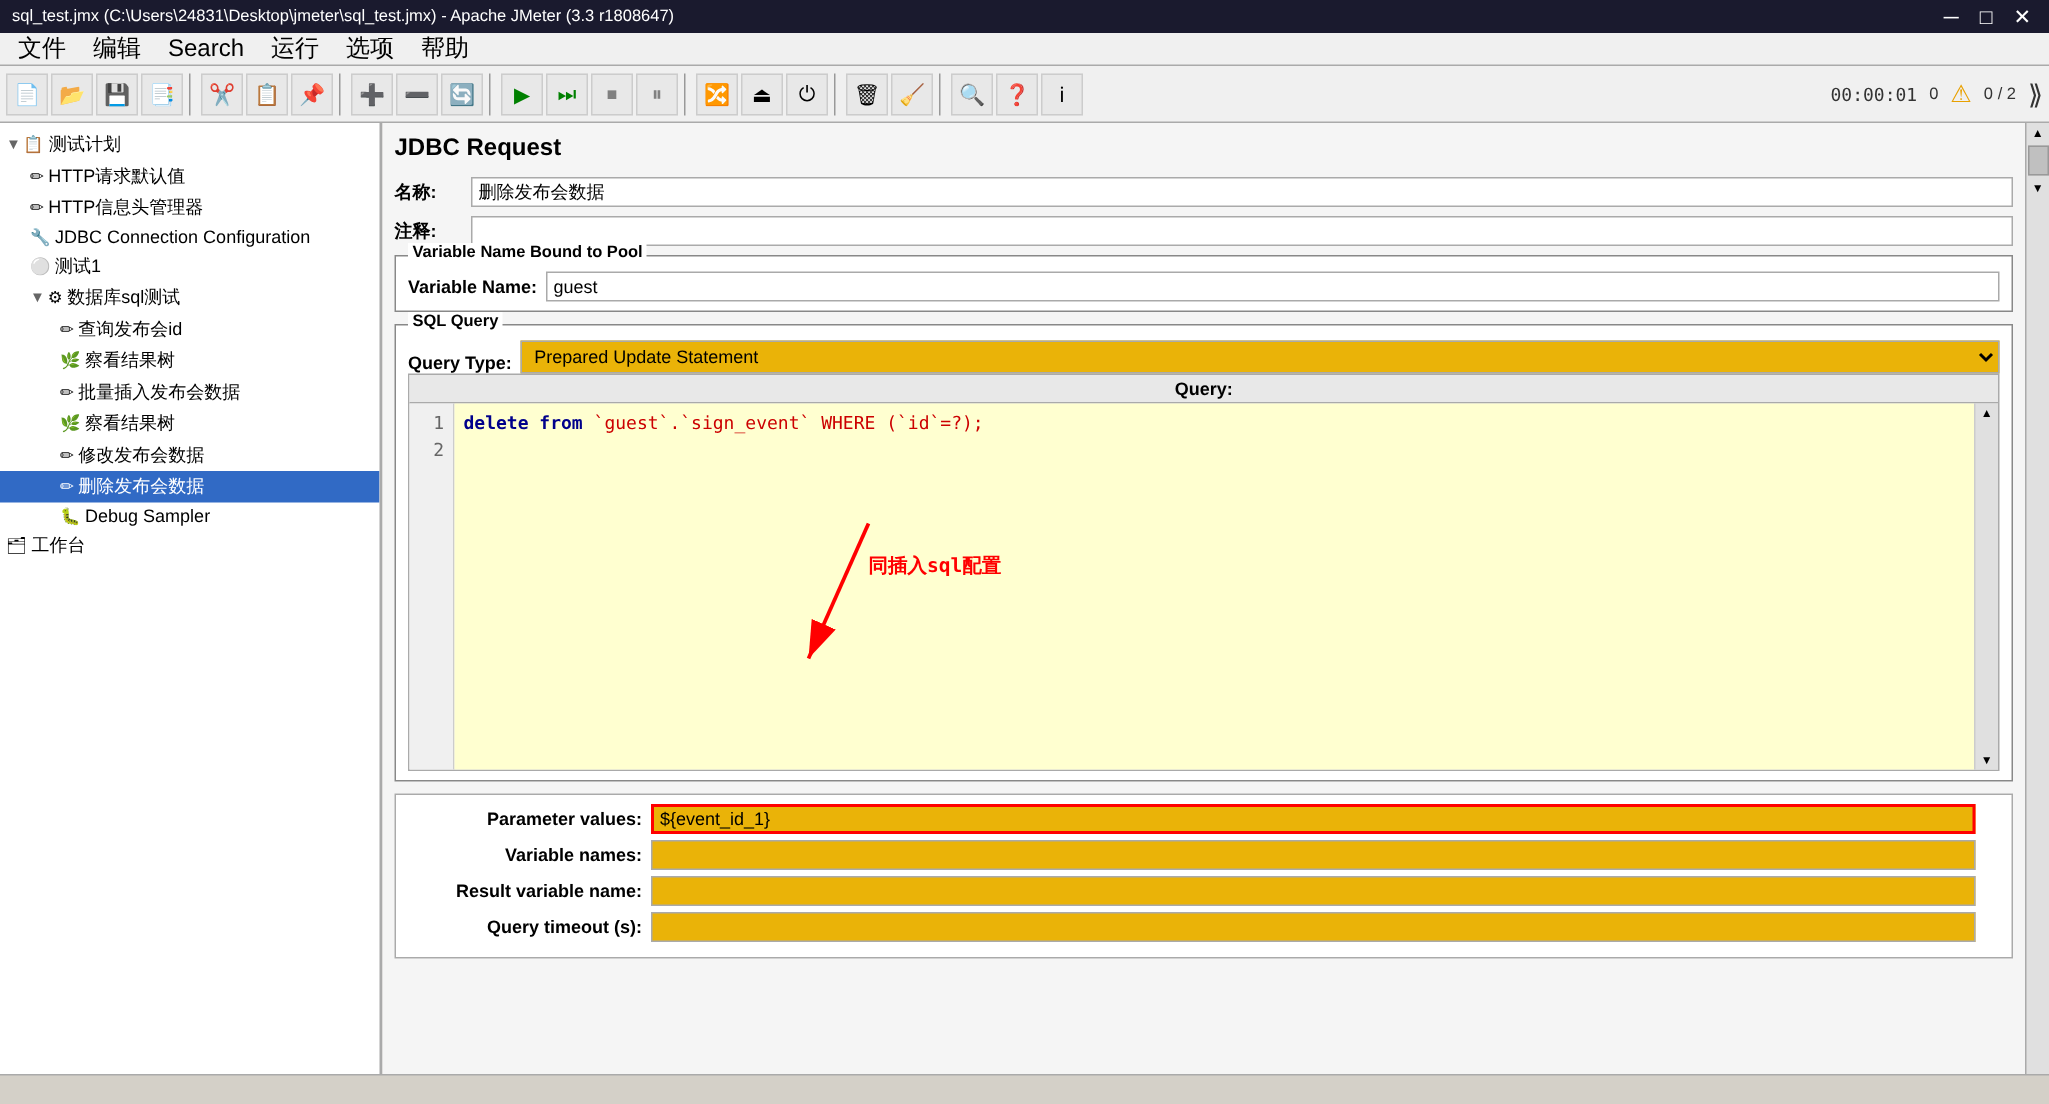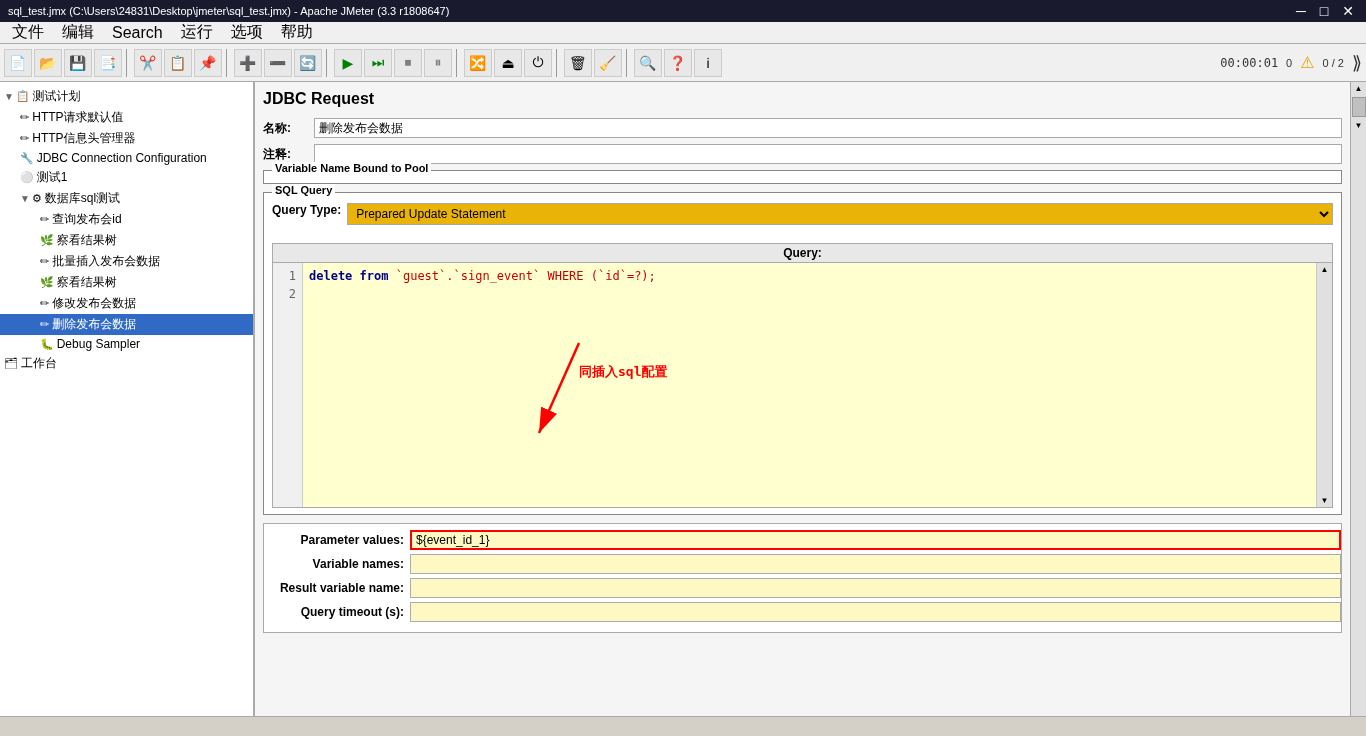--- a/index.html
+++ b/index.html
@@ -167,22 +167,22 @@
     .sql-section {
       border: 1px solid #888;
       background: white;
       margin-bottom: 8px;
       position: relative;
       padding: 6px 8px;
     }
 
     .query-type-row {
       display: flex;
-      align-items: flex-start;
-      margin-bottom: 18px;
+      align-items: flex-end;
+      margin-bottom: 0;
     }
     .qt-label {
       font-size: 12px;
       font-weight: bold;
       margin-right: 6px;
     }
     .qt-select {
       flex: 1;
       height: 22px;
       border: 1px solid #aaa;
@@ -225,42 +225,42 @@
       font-family: monospace;
       font-size: 12px;
       line-height: 18px;
       background: #ffffd0;
       position: relative;
     }
     .code-line-1 { color: #cc0000; }
 
     .param-section {
       border: 1px solid #aaa;
-      padding: 6px 0;
+      padding: 6px 24px;
       background: white;
     }
     .param-row {
       display: flex;
       align-items: center;
       margin-bottom: 4px;
     }
     .param-label {
       font-size: 12px;
       font-weight: bold;
       text-align: right;
       min-width: 140px;
       margin-right: 6px;
     }
     .param-input {
       flex: 1;
       height: 20px;
       border: 1px solid #aaa;
       padding: 1px 4px;
       font-size: 12px;
-      background: #fef9c3;
+      background: #eab308;
     }
     .param-input-highlight {
       border: 2px solid red !important;
     }
 
     
     .status-bar {
       height: 20px;
       background: #d4d0c8;
       border-top: 1px solid #aaa;
@@ -410,20 +410,24 @@
       <input type="text" class="form-input" value="删除发布会数据" style="">
     </div>
 
     <div class="form-row">
       <span class="form-label">注释:</span>
       <input type="text" class="form-input" value="" style="">
     </div>
 
     <div class="section-box">
       <div class="section-title-bar">Variable Name Bound to Pool</div>
+      <div class="variable-row" style="margin-top:4px;">
+        <span class="var-label">Variable Name:</span>
+        <input type="text" class="var-input" value="guest" style="">
+      </div>
     </div>
 
     <div class="sql-section">
       <div class="section-title-bar">SQL Query</div>
       <div class="query-type-row" style="margin-top:4px;">
         <span class="qt-label">Query Type:</span>
         <select class="qt-select">
           <option>Prepared Update Statement</option>
           <option>Select Statement</option>
           <option>Update Statement</option>

